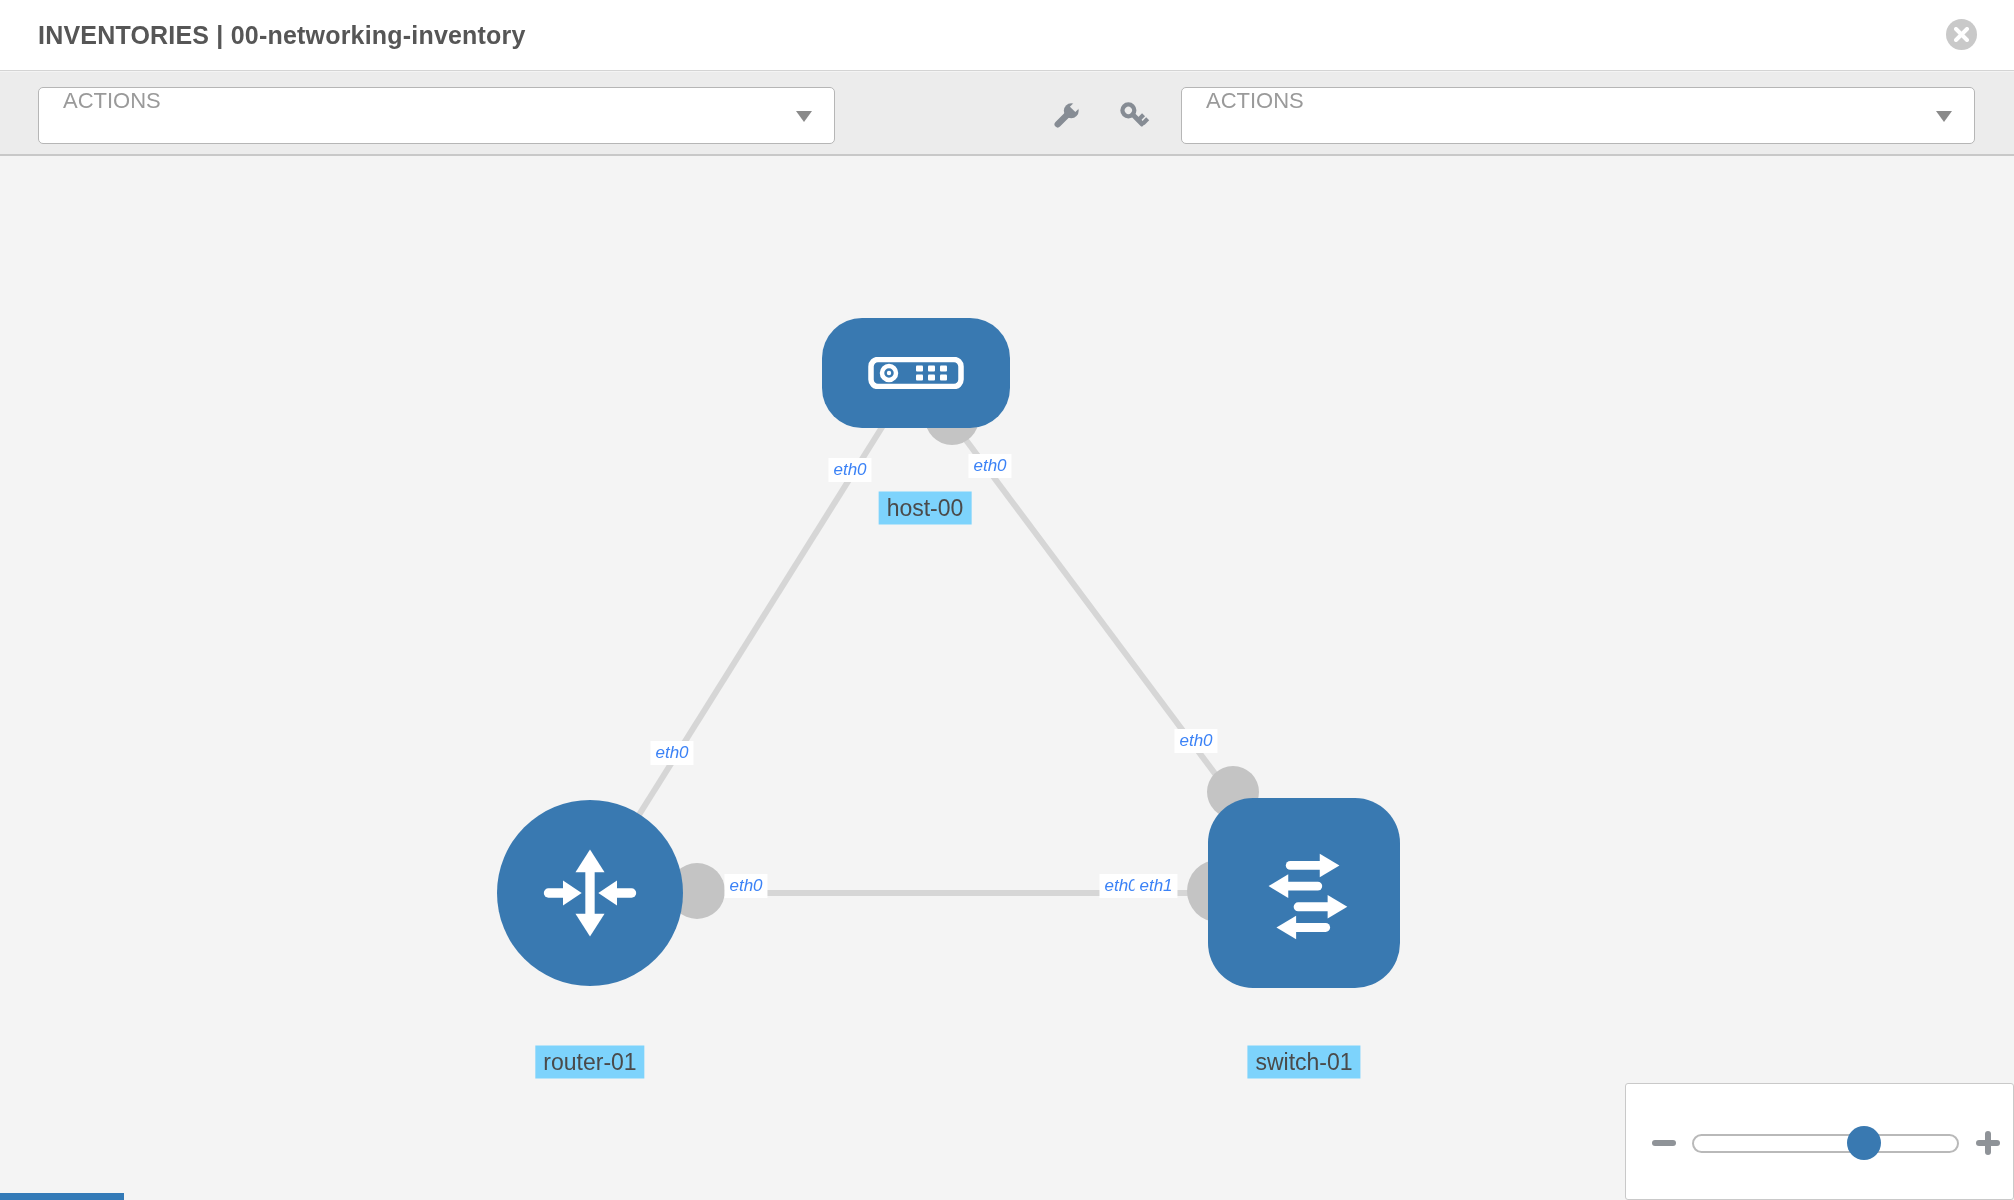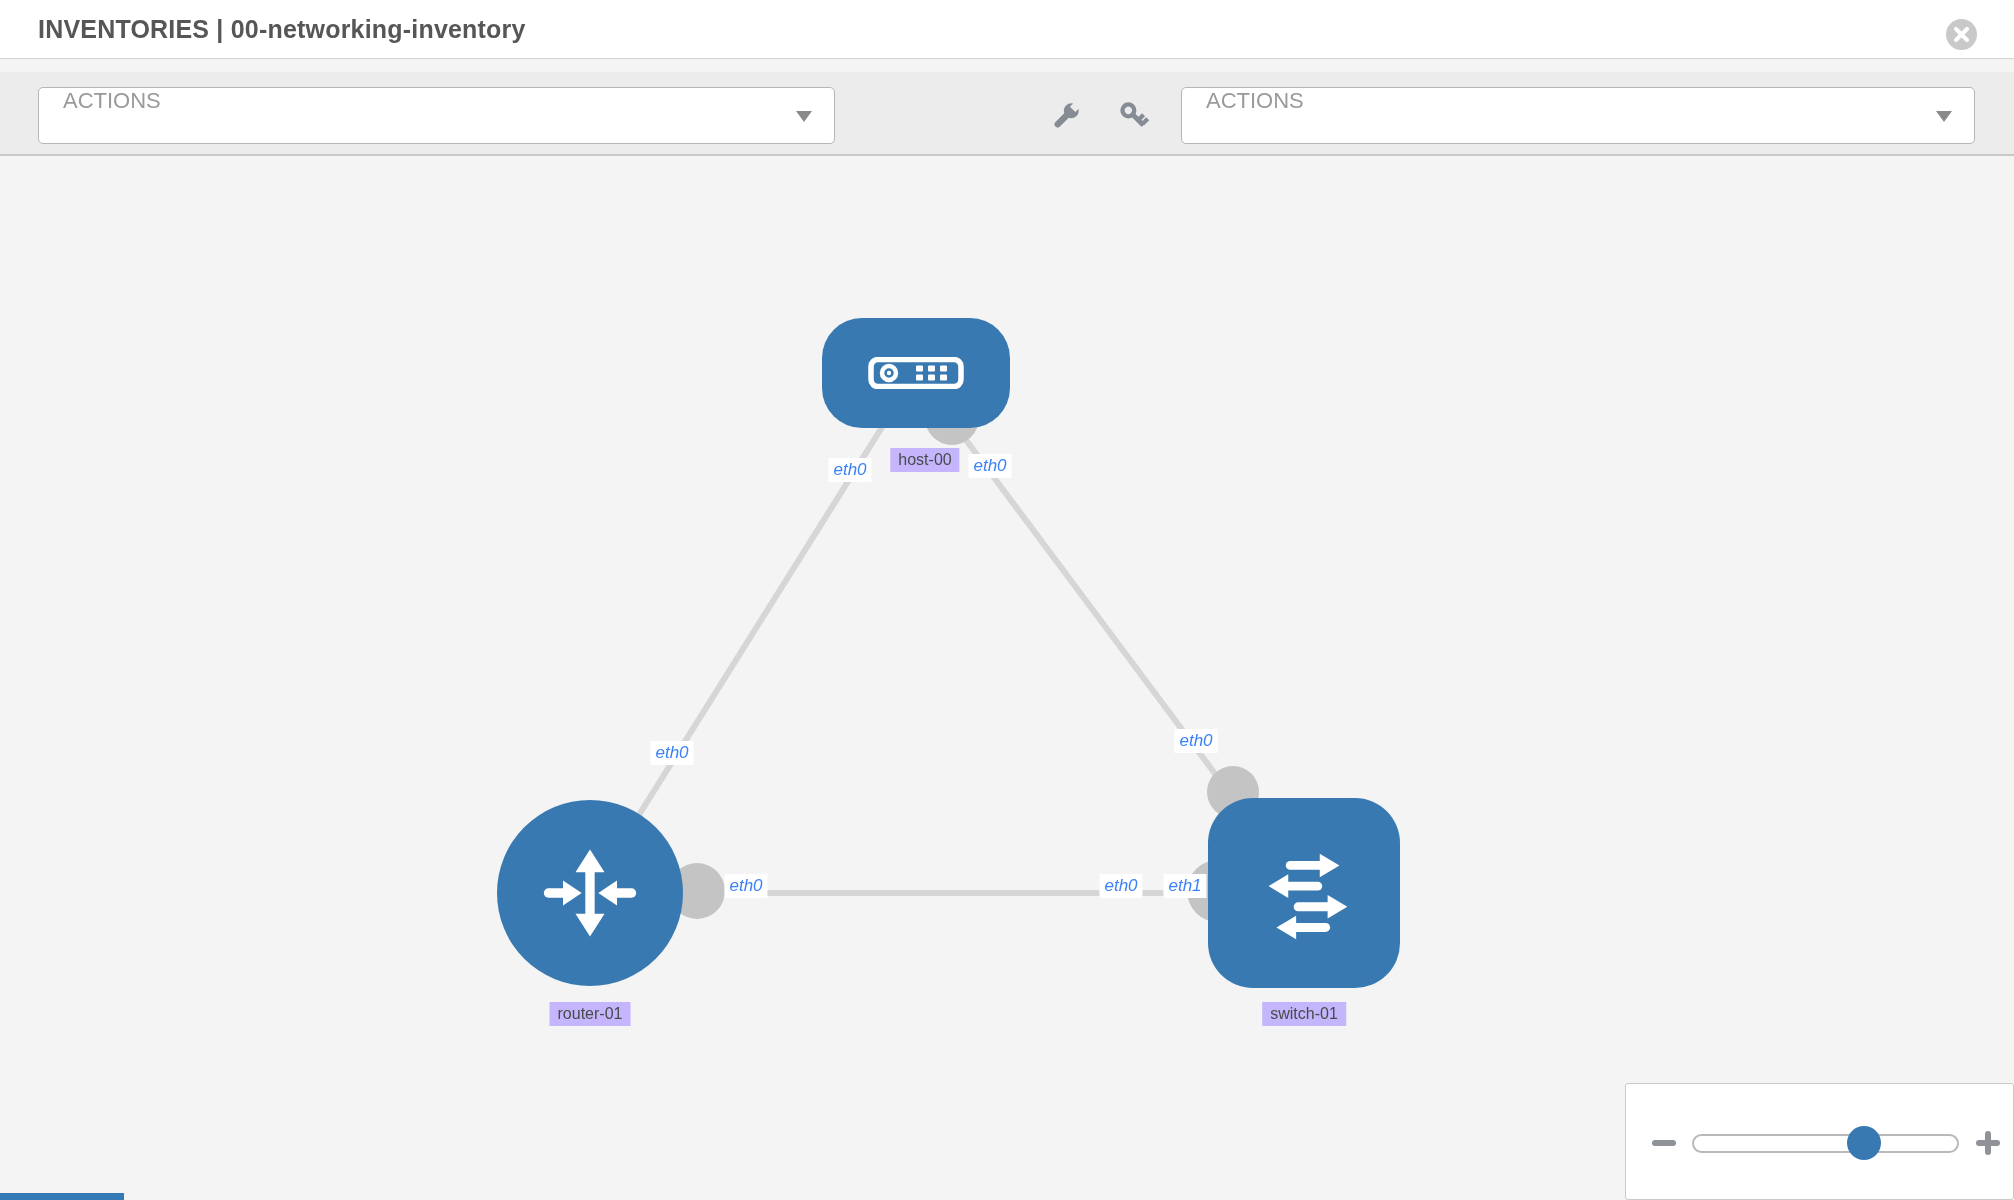--- a/index.html
+++ b/index.html
@@ -1,20 +1,20 @@
 <!DOCTYPE html>
 <html><head>
 <meta charset="utf-8">
 <style>
   * { margin:0; padding:0; box-sizing:border-box; }
   html,body { width:2014px; height:1200px; overflow:hidden; }
   body { font-family:"Liberation Sans", sans-serif; background:#f4f4f4; position:relative; }
 
   
-  .app-header { position:absolute; left:0; top:0; width:2014px; height:59px;
+  .app-header { position:absolute; left:0; top:0; width:2014px; height:71px;
     background:#ffffff; border-bottom:1px solid #d4d4d4; z-index:10; }
   .page-title { position:absolute; left:38px; top:50%; transform:translateY(-50%);
     font-size:25px; font-weight:bold; color:#565656; letter-spacing:.2px; }
   .close-btn { position:absolute; right:37px; top:19px; width:31px; height:31px;
     border-radius:50%; background:#c9c9c9; display:flex; align-items:center;
     justify-content:center; cursor:pointer; }
 
   
   .toolbar { position:absolute; left:0; top:72px; width:2014px; height:84px;
     background:#ececec; border-bottom:2px solid #c8c8c8; z-index:9; }
@@ -34,36 +34,36 @@
   .canvas { position:absolute; left:0; top:156px; width:2014px; height:1044px;
     background:#f4f4f4; }
   .links-layer { position:absolute; left:0; top:0; z-index:1; }
 
   .node { position:absolute; background:#3979b1; display:flex; align-items:center;
     justify-content:center; z-index:2; cursor:pointer; }
   .node.host   { left:822px; top:162px; width:188px; height:110px; border-radius:40px; }
   .node.router { left:497px; top:644px; width:186px; height:186px; border-radius:50%; }
   .node.switch { left:1208px; top:642px; width:192px; height:190px; border-radius:45px; }
 
-  .nlabel { position:absolute; transform:translate(-50%,-50%); background:#c4b5fd;
-    color:#4a4a4a; font-size:16px; padding:3px 8px; white-space:nowrap; z-index:4; }
+  .nlabel { position:absolute; transform:translate(-50%,-50%); background:#7dd3fc;
+    color:#4a4a4a; font-size:23px; padding:3px 8px; white-space:nowrap; z-index:4;margin-top:48px; }
   .ilabel { position:absolute; transform:translate(-50%,-50%); background:#ffffff;
     color:#3b82f6; font-size:17px; padding:2px 5px; white-space:nowrap; z-index:3;font-style:italic; }
   .ilabel.top { z-index:4; }
 
   .lbl-host      { left:925px;  top:304px; }
   .lbl-router    { left:590px;  top:858px; }
   .lbl-switch    { left:1304px; top:858px; }
   .if-host-left  { left:850px;  top:314px; }
   .if-host-right { left:990px;  top:310px; }
   .if-mid-left   { left:672px;  top:597px; }
   .if-mid-right  { left:1196px; top:585px; }
   .if-router-r   { left:746px;  top:730px; }
   .if-switch-u   { left:1121px; top:730px; }
-  .if-switch-1   { left:1185px; top:730px; }
+  .if-switch-1   { left:1156px; top:730px; }
 
   
   .zoom-panel { position:absolute; left:1625px; top:1083px; width:389px; height:117px;
     background:#ffffff; border:1px solid #c9c9c9; border-radius:3px; z-index:6; }
   .zoom-level { position:absolute; left:0; top:11px; width:100%; text-align:center;
     font-size:17px; color:#1a1a1a;margin-top:39px; }
   .zoom-btn { position:absolute; width:28px; height:28px; top:45px; cursor:pointer; }
   .zoom-btn.minus { left:24px; }
   .zoom-btn.plus  { left:348px; }
   .hbar { position:absolute; left:2px; top:11px; width:24px; height:6px;

